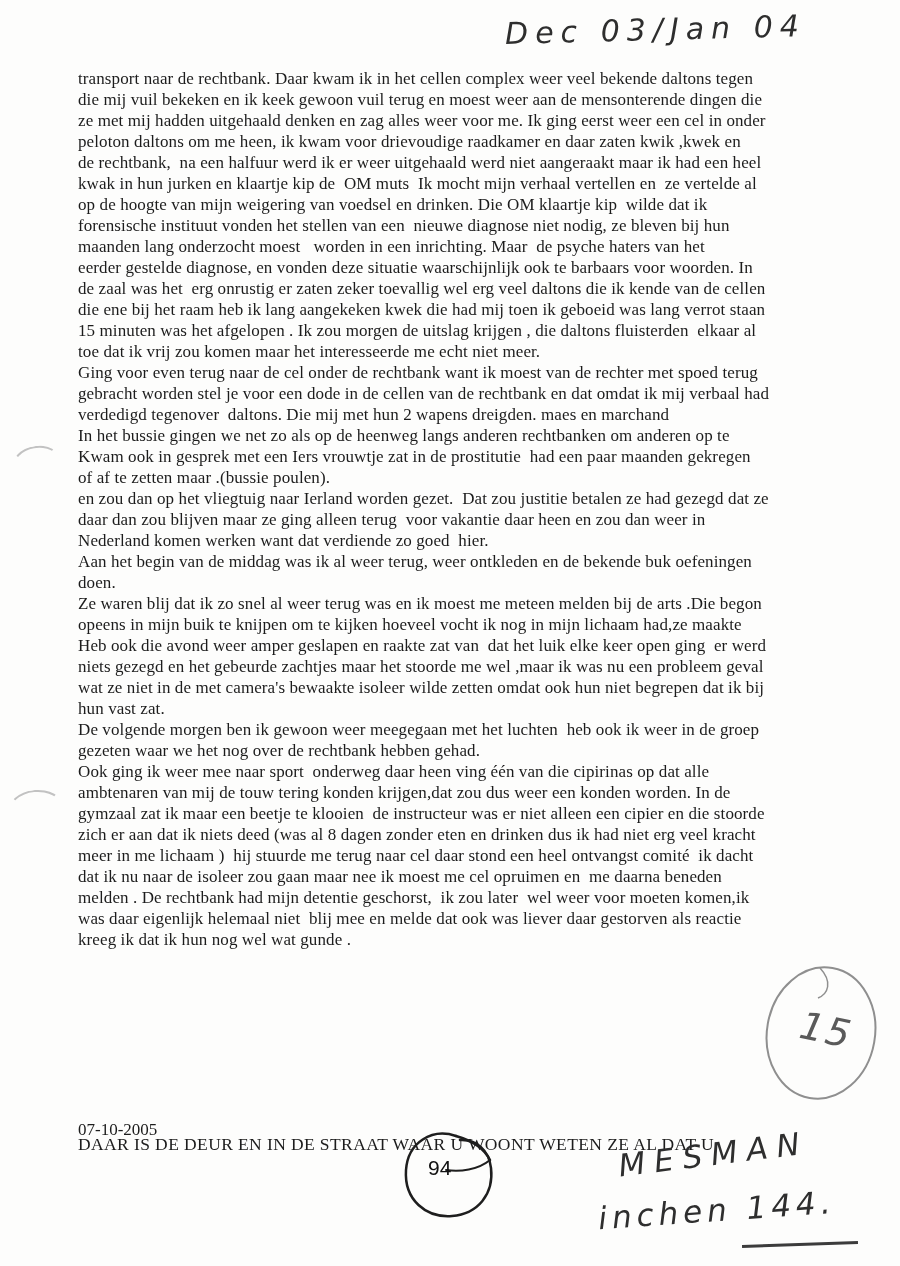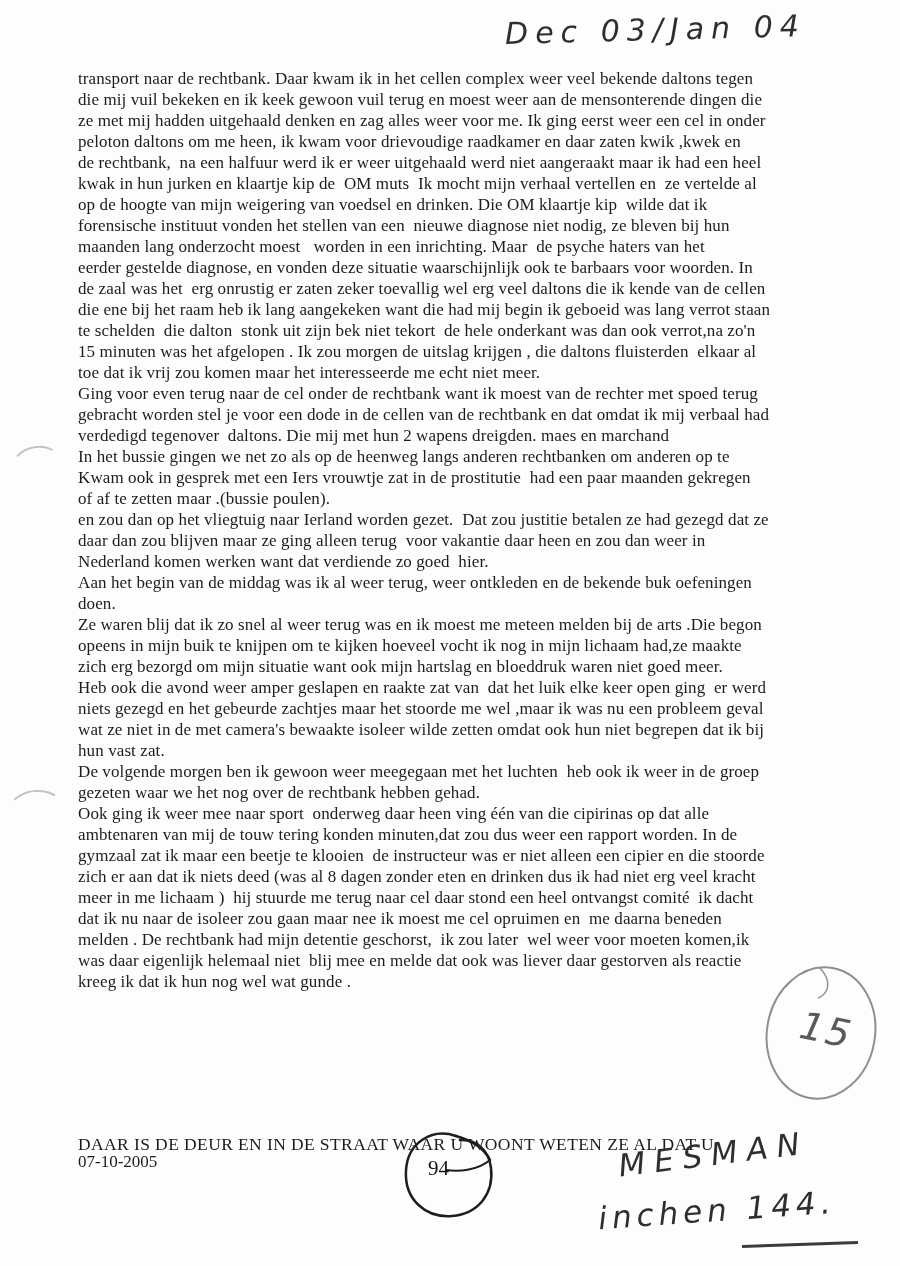--- a/index.html
+++ b/index.html
@@ -35,39 +35,39 @@
     top: 1134px;
     width: 790px;
     font-size: 17.5px;
     font-weight: normal;
     letter-spacing: 0.4px;
     white-space: nowrap;
   }
   .footer-date {
     position: absolute;
     left: 78px;
-    top: 1152px;
+    top: 1120px;
     font-size: 17px;
   }
   .page-number-wrap {
     position: absolute;
     left: 398px;
     top: 1126px;
     width: 104px;
     height: 98px;
   }
   .page-number-wrap svg {
     position: absolute;
     left: 0; top: 0;
   }
   .page-number {
     position: absolute;
     left: 30px;
     top: 30px;
-    font-family: Liberation Serif, serif;
+    font-family: Liberation Sans, sans-serif;
     font-size: 21px;
     color: #111;
   }
   .handwriting {
     font-family: "DejaVu Sans", sans-serif;
     font-style: italic;
     color: #2e2e2e;
   }
   .hw-top-date {
     position: absolute;
@@ -158,46 +158,44 @@
       <div class="line">die mij vuil bekeken en ik keek gewoon vuil terug en moest weer aan de mensonterende dingen die</div>
       <div class="line">ze met mij hadden uitgehaald denken en zag alles weer voor me. Ik ging eerst weer een cel in onder</div>
       <div class="line">peloton daltons om me heen, ik kwam voor drievoudige raadkamer en daar zaten kwik ,kwek en</div>
       <div class="line">de rechtbank,  na een halfuur werd ik er weer uitgehaald werd niet aangeraakt maar ik had een heel</div>
       <div class="line">kwak in hun jurken en klaartje kip de  OM muts  Ik mocht mijn verhaal vertellen en  ze vertelde al</div>
       <div class="line">op de hoogte van mijn weigering van voedsel en drinken. Die OM klaartje kip  wilde dat ik</div>
       <div class="line">forensische instituut vonden het stellen van een  nieuwe diagnose niet nodig, ze bleven bij hun</div>
       <div class="line">maanden lang onderzocht moest   worden in een inrichting. Maar  de psyche haters van het</div>
       <div class="line">eerder gestelde diagnose, en vonden deze situatie waarschijnlijk ook te barbaars voor woorden. In</div>
       <div class="line">de zaal was het  erg onrustig er zaten zeker toevallig wel erg veel daltons die ik kende van de cellen</div>
-      <div class="line">die ene bij het raam heb ik lang aangekeken want die had mij begin ik geboeid was lang verrot staan</div>
-      <div class="line">te schelden  die dalton  stonk uit zijn bek niet tekort  de hele onderkant was dan ook verrot,na zo'n</div>
+      <div class="line">die ene bij het raam heb ik lang aangekeken kwek die had mij toen ik geboeid was lang verrot staan</div>
       <div class="line">15 minuten was het afgelopen . Ik zou morgen de uitslag krijgen , die daltons fluisterden  elkaar al</div>
       <div class="line">toe dat ik vrij zou komen maar het interesseerde me echt niet meer.</div>
       <div class="line">Ging voor even terug naar de cel onder de rechtbank want ik moest van de rechter met spoed terug</div>
       <div class="line">gebracht worden stel je voor een dode in de cellen van de rechtbank en dat omdat ik mij verbaal had</div>
       <div class="line">verdedigd tegenover  daltons. Die mij met hun 2 wapens dreigden. maes en marchand</div>
       <div class="line">In het bussie gingen we net zo als op de heenweg langs anderen rechtbanken om anderen op te</div>
       <div class="line">Kwam ook in gesprek met een Iers vrouwtje zat in de prostitutie  had een paar maanden gekregen</div>
       <div class="line">of af te zetten maar .(bussie poulen).</div>
       <div class="line">en zou dan op het vliegtuig naar Ierland worden gezet.  Dat zou justitie betalen ze had gezegd dat ze</div>
       <div class="line">daar dan zou blijven maar ze ging alleen terug  voor vakantie daar heen en zou dan weer in</div>
       <div class="line">Nederland komen werken want dat verdiende zo goed  hier.</div>
       <div class="line">Aan het begin van de middag was ik al weer terug, weer ontkleden en de bekende buk oefeningen</div>
       <div class="line">doen.</div>
       <div class="line">Ze waren blij dat ik zo snel al weer terug was en ik moest me meteen melden bij de arts .Die begon</div>
       <div class="line">opeens in mijn buik te knijpen om te kijken hoeveel vocht ik nog in mijn lichaam had,ze maakte</div>
-      <div class="line">zich erg bezorgd om mijn situatie want ook mijn hartslag en bloeddruk waren niet goed meer.</div>
       <div class="line">Heb ook die avond weer amper geslapen en raakte zat van  dat het luik elke keer open ging  er werd</div>
       <div class="line">niets gezegd en het gebeurde zachtjes maar het stoorde me wel ,maar ik was nu een probleem geval</div>
       <div class="line">wat ze niet in de met camera's bewaakte isoleer wilde zetten omdat ook hun niet begrepen dat ik bij</div>
       <div class="line">hun vast zat.</div>
       <div class="line">De volgende morgen ben ik gewoon weer meegegaan met het luchten  heb ook ik weer in de groep</div>
       <div class="line">gezeten waar we het nog over de rechtbank hebben gehad.</div>
       <div class="line">Ook ging ik weer mee naar sport  onderweg daar heen ving één van die cipirinas op dat alle</div>
-      <div class="line">ambtenaren van mij de touw tering konden minuten,dat zou dus weer een rapport worden. In de</div>
+      <div class="line">ambtenaren van mij de touw tering konden krijgen,dat zou dus weer een konden worden. In de</div>
       <div class="line">gymzaal zat ik maar een beetje te klooien  de instructeur was er niet alleen een cipier en die stoorde</div>
       <div class="line">zich er aan dat ik niets deed (was al 8 dagen zonder eten en drinken dus ik had niet erg veel kracht</div>
       <div class="line">meer in me lichaam )  hij stuurde me terug naar cel daar stond een heel ontvangst comité  ik dacht</div>
       <div class="line">dat ik nu naar de isoleer zou gaan maar nee ik moest me cel opruimen en  me daarna beneden</div>
       <div class="line">melden . De rechtbank had mijn detentie geschorst,  ik zou later  wel weer voor moeten komen,ik</div>
       <div class="line">was daar eigenlijk helemaal niet  blij mee en melde dat ook was liever daar gestorven als reactie</div>
       <div class="line">kreeg ik dat ik hun nog wel wat gunde .</div>
     </div>
 
   <div class="circled-15">

